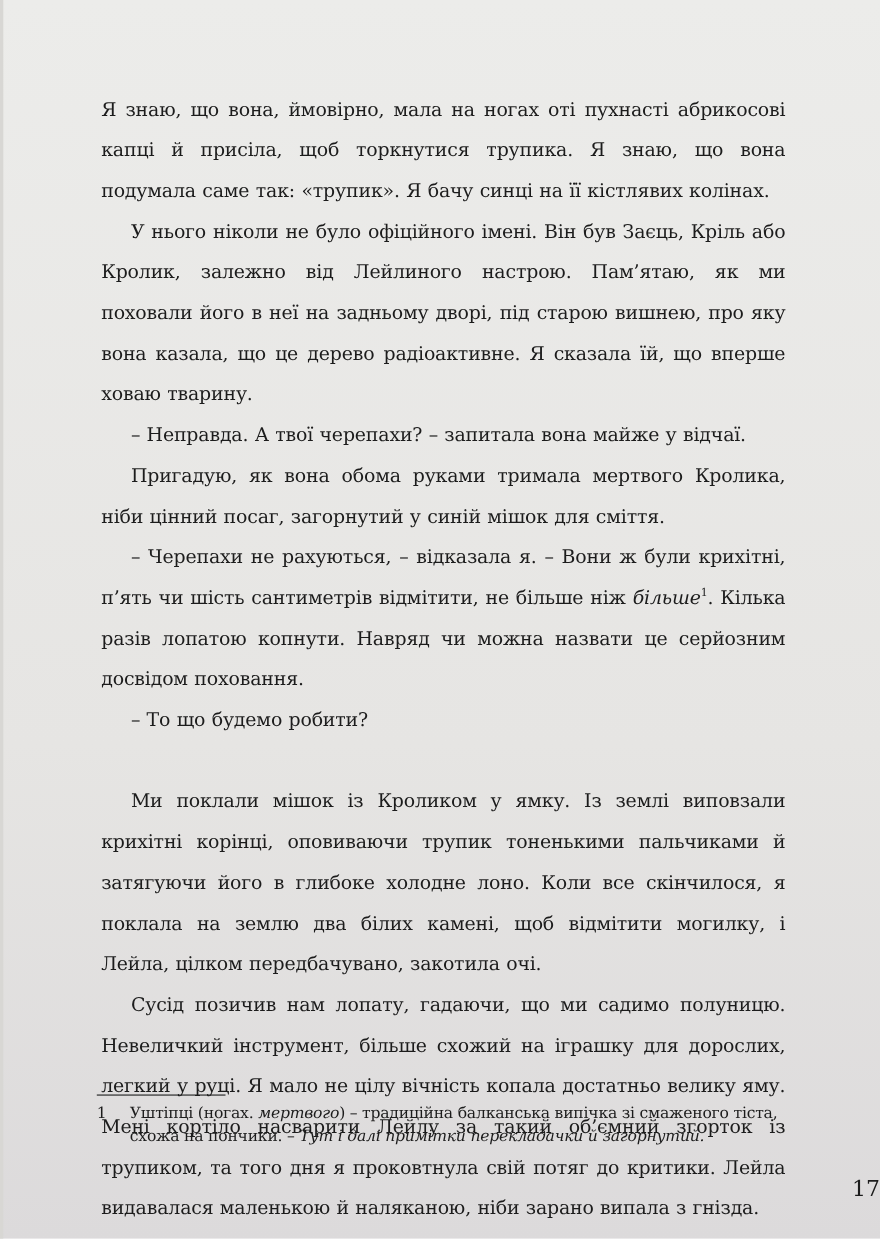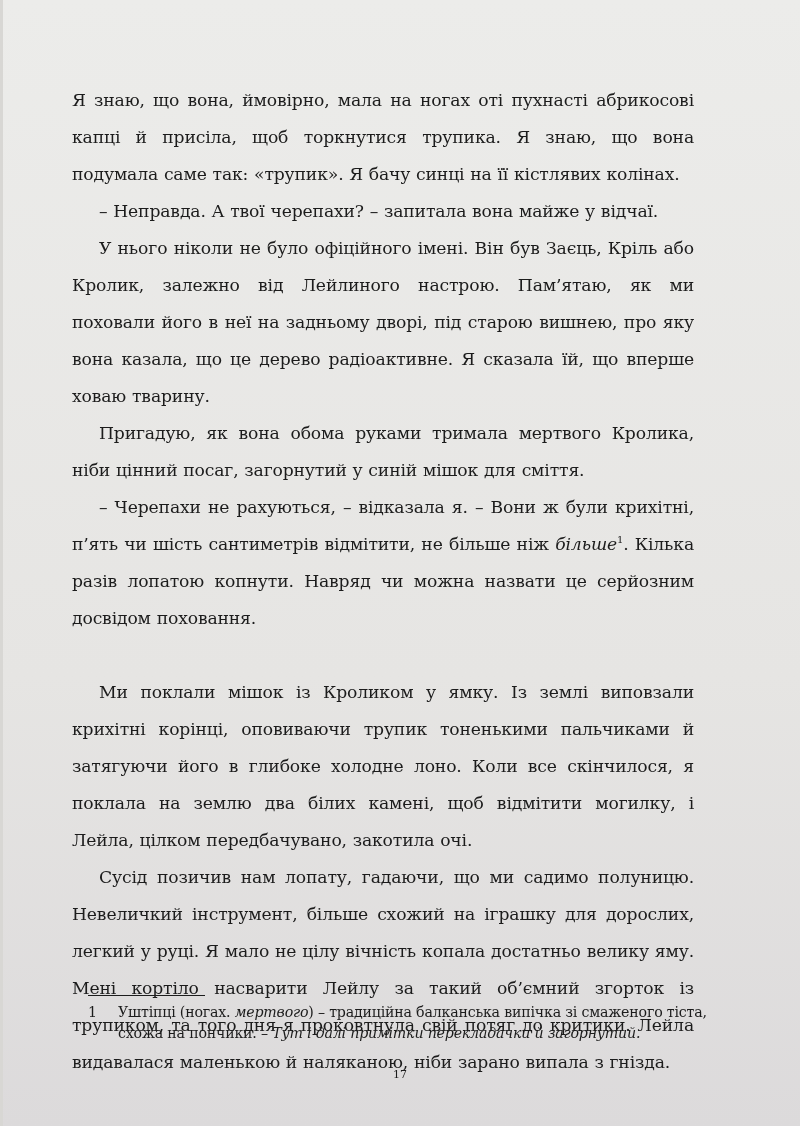--- a/index.html
+++ b/index.html
@@ -17,21 +17,21 @@
       color: #1c1c1c;
     }
     .page-edge {
       position: absolute;
       left: 0; top: 0; bottom: 0;
       width: 3px;
       background: #d8d7d4;
     }
     .text-block {
       position: absolute;
-      left: 72px;
+      left: 92px;
       top: 82px;
       width: 622px;
       font-size: 17.2px;
       line-height: 37px;
       text-align: justify;
       letter-spacing: -0.15px;
       word-spacing: 0.5px;
     }
     .text-block p {
       margin: 0;
@@ -77,35 +77,36 @@
       flex: 0 0 30px;
     }
     .footnote-text {
       flex: 1;
     }
     .page-number {
       position: absolute;
       left: 0;
       width: 800px;
       top: 1068px;
-      text-align: center;
-      font-size: 11px;
+      text-align: right;
+      font-size: 20px;
     }
   </style>
 </head>
 <body>
 
 <div class="page-edge"></div>
 
 <div class="text-block">
   <p class="no-indent last-line">Я знаю, що вона, ймовірно, мала на ногах оті пухнасті абрикосові капці й присіла, щоб торкнутися трупика. Я знаю, що вона подумала саме так: «трупик». Я бачу синці на її кістлявих колінах.</p>
+  <p class="last-line">У нього ніколи не було офіційного імені. Він був Заєць, Кріль або Кролик, залежно від Лейлиного настрою. Пам’ятаю, як ми поховали його в неї на задньому дворі, під старою вишнею, про яку вона казала, що це дерево радіоактивне. Я сказала їй, що вперше ховаю тварину.</p>
   <p class="last-line">– Неправда. А твої черепахи? – запитала вона майже у відчаї.</p>
-  <p class="last-line">У нього ніколи не було офіційного імені. Він був Заєць, Кріль або Кролик, залежно від Лейлиного настрою. Пам’ятаю, як ми поховали його в неї на задньому дворі, під старою вишнею, про яку вона казала, що це дерево радіоактивне. Я сказала їй, що вперше ховаю тварину.</p>
   <p class="last-line">Пригадую, як вона обома руками тримала мертвого Кролика, ніби цінний посаг, загорнутий у синій мішок для сміття.</p>
   <p class="last-line"><span>– Черепахи не рахуються, – відказала я. – Вони ж були крихітні, п’ять чи шість сантиметрів відмітити, не більше ніж </span><em>більше</em><span class="footnote-ref">1</span><span>. Кілька разів лопатою копнути. Навряд чи можна назвати це серйозним досвідом поховання.</span></p>
+  <p class="last-line">– То що будемо робити?</p>
   <div class="section-break"></div>
   <p class="last-line">Ми поклали мішок із Кроликом у ямку. Із землі виповзали крихітні корінці, оповиваючи трупик тоненькими пальчиками й затягуючи його в глибоке холодне лоно. Коли все скінчилося, я поклала на землю два білих камені, щоб відмітити могилку, і Лейла, цілком передбачувано, закотила очі.</p>
   <p class="last-line">Сусід позичив нам лопату, гадаючи, що ми садимо полуницю. Невеличкий інструмент, більше схожий на іграшку для дорослих, легкий у руці. Я мало не цілу вічність копала достатньо велику яму. Мені кортіло насварити Лейлу за такий об’ємний згорток із трупиком, та того дня я проковтнула свій потяг до критики. Лейла видавалася маленькою й наляканою, ніби зарано випала з гнізда.</p>
 </div>
 
 <div class="footnote-rule"></div>
 
 <div class="footnote">
   <span class="footnote-num">1</span>
   <span class="footnote-text"><span>Уштіпці (ногах. </span><em>мертвого</em><span>) – традиційна балканська випічка зі смаженого тіста, схожа на пончики. – </span><em>Тут і далі примітки перекладачки й загорнутий.</em></span>

